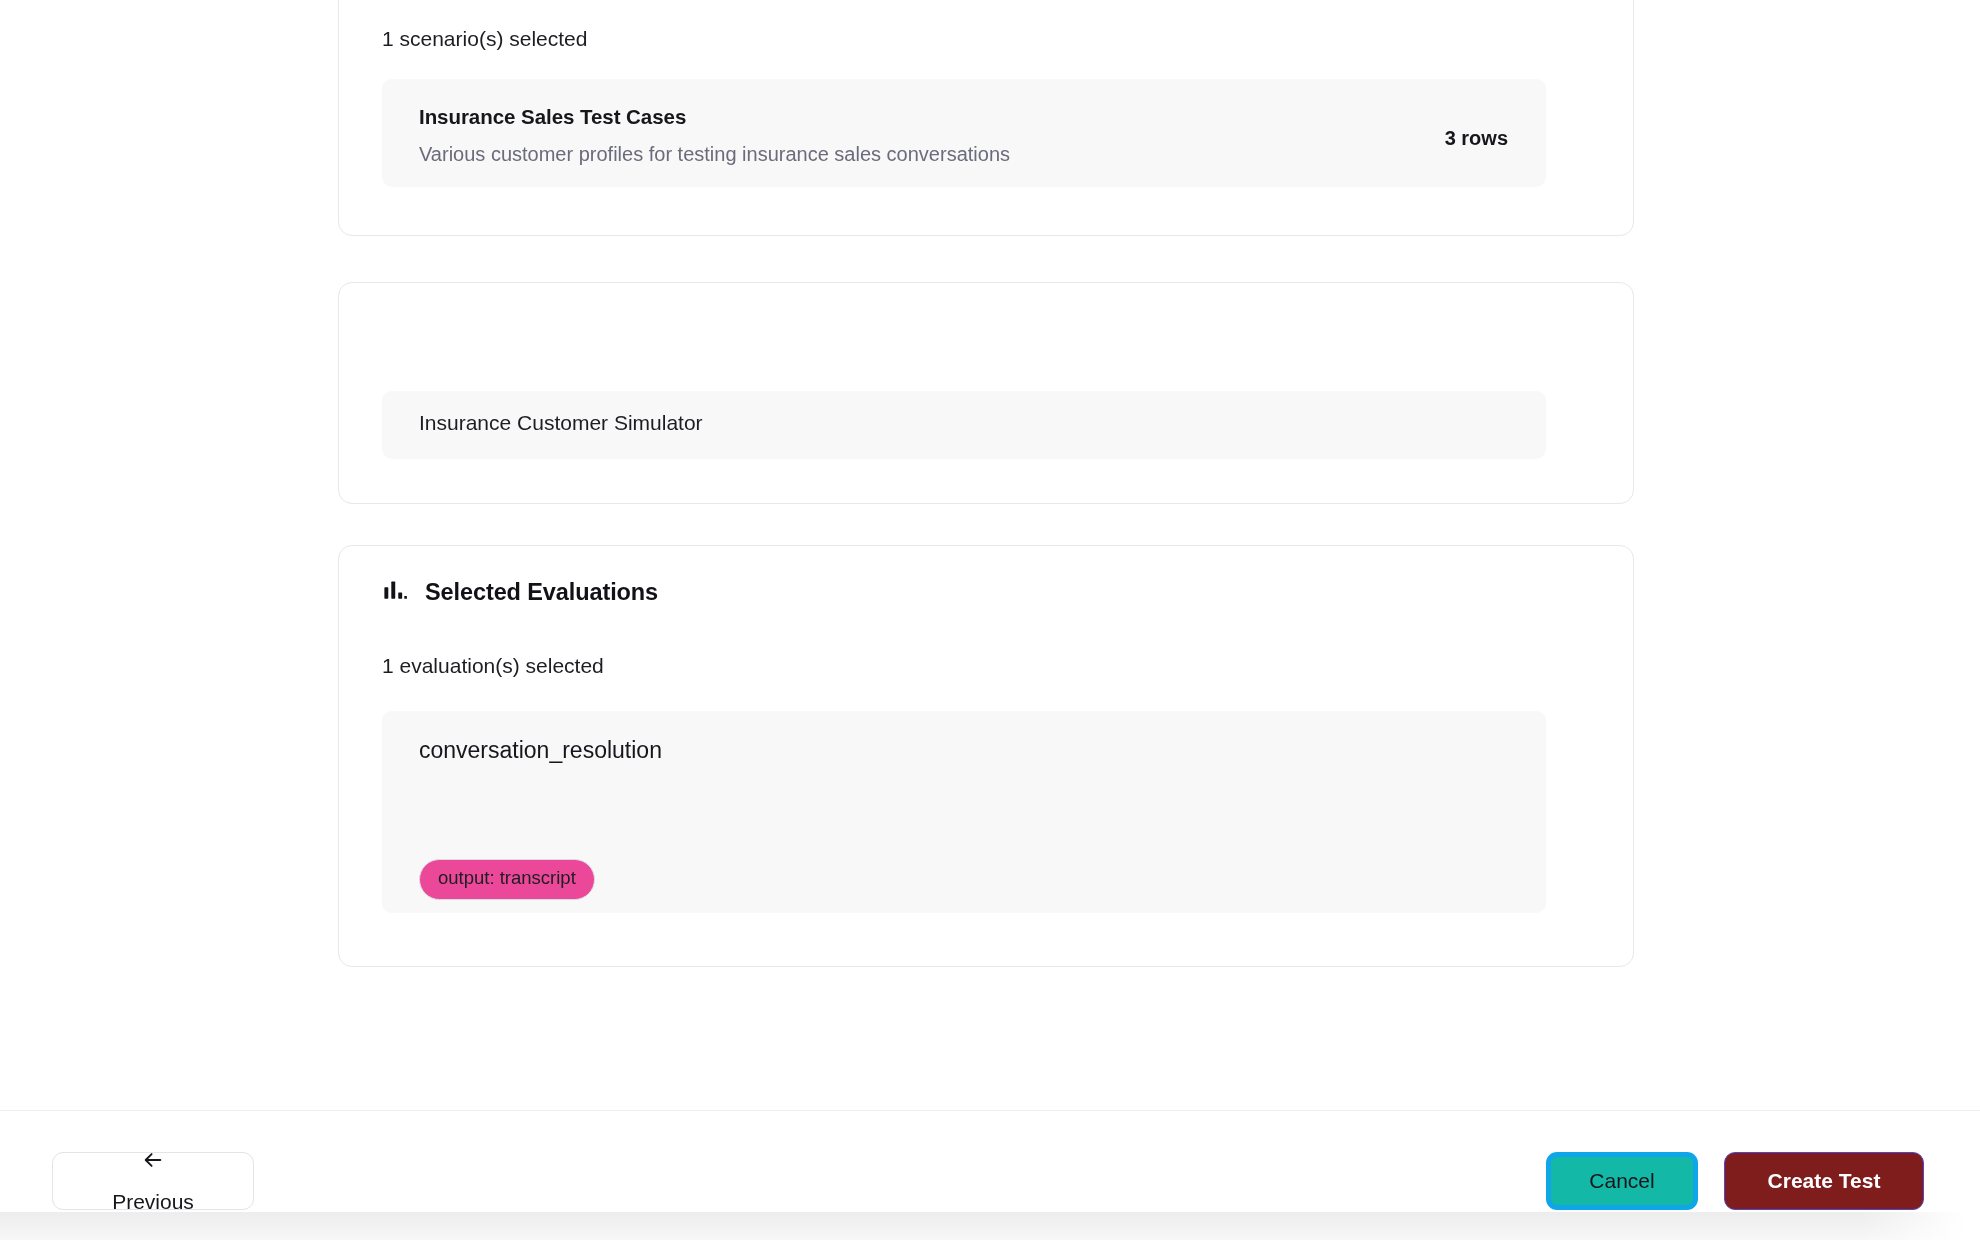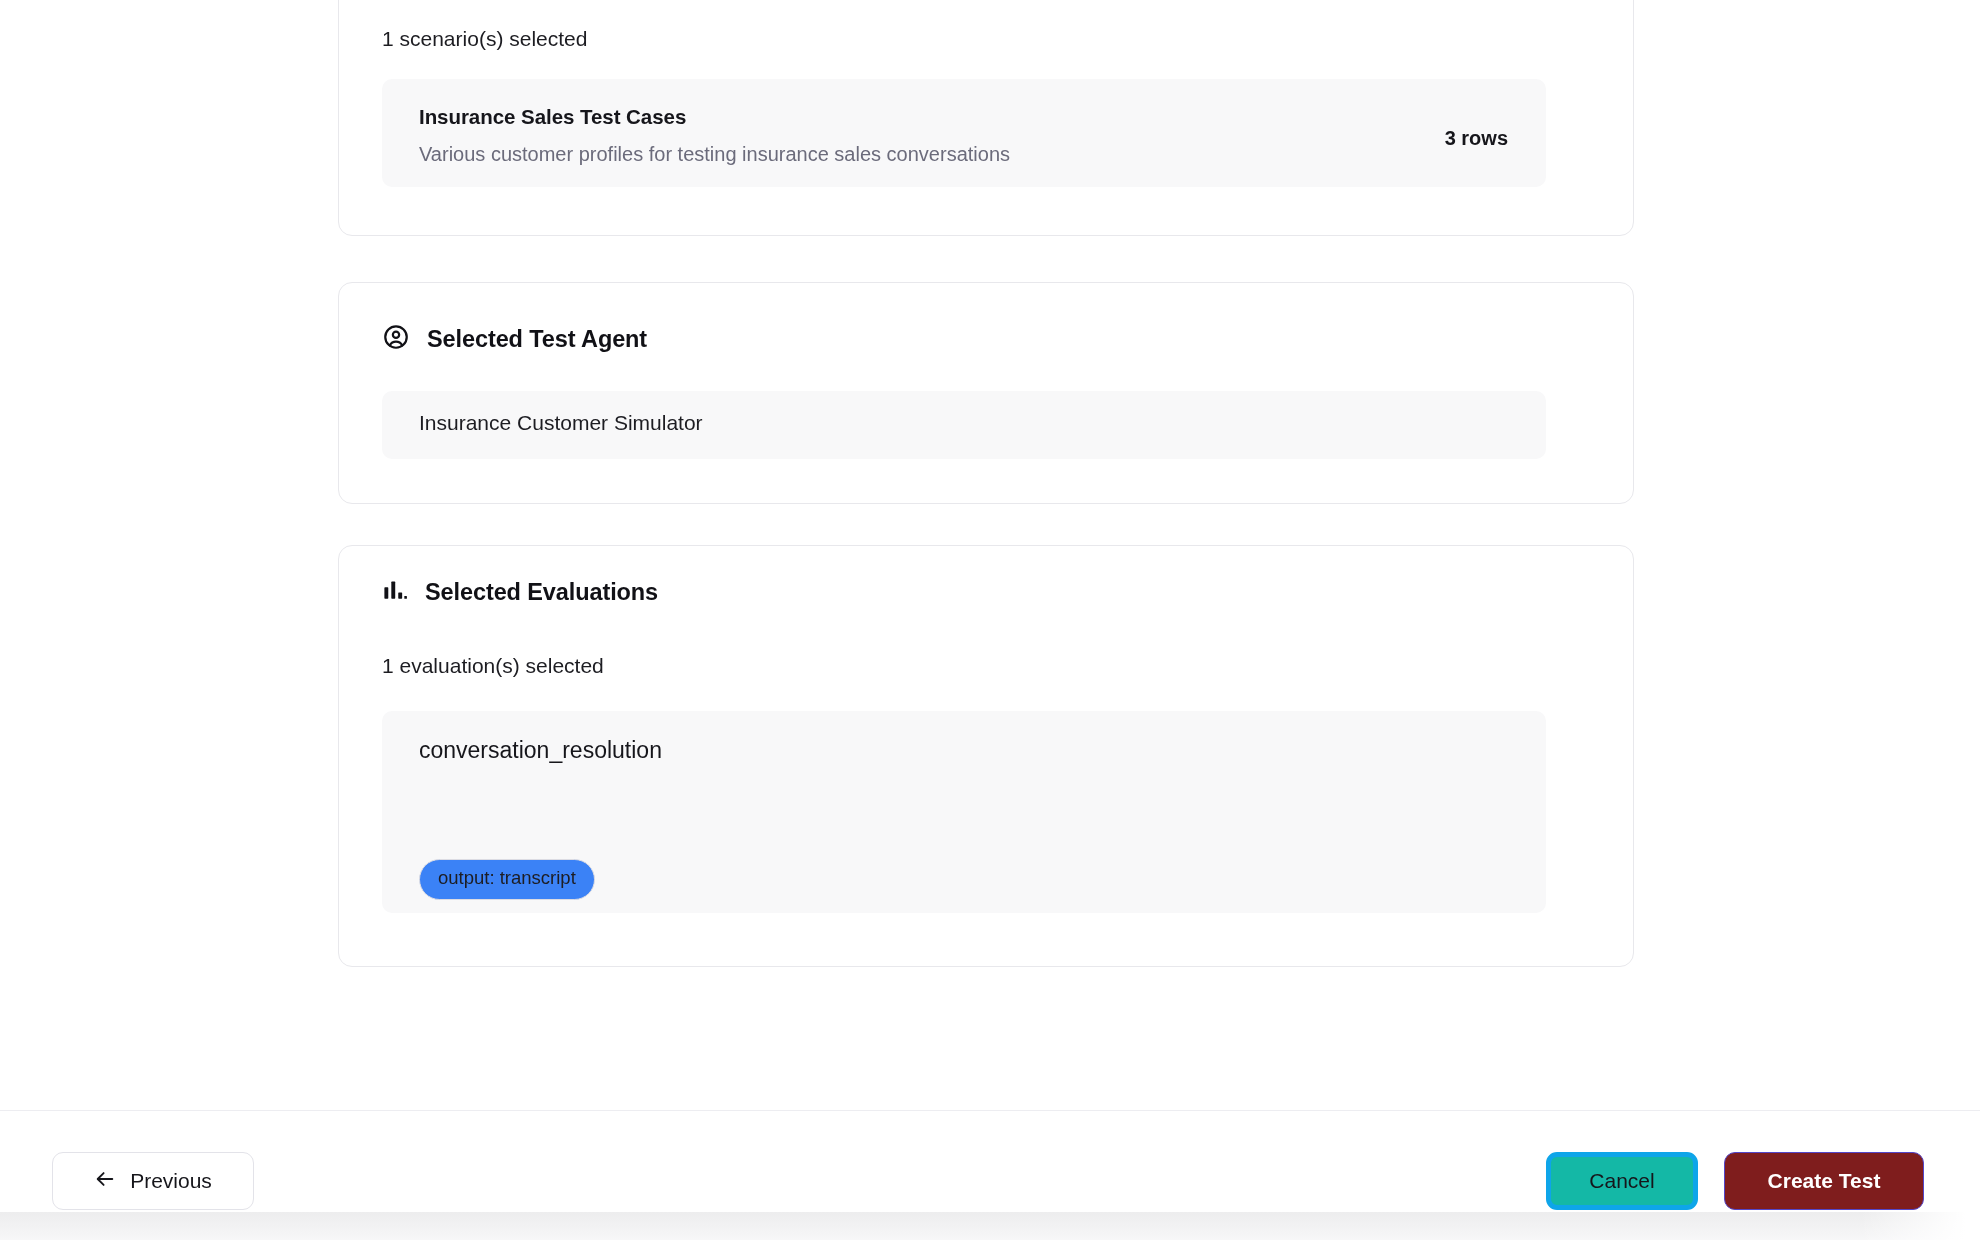--- a/index.html
+++ b/index.html
@@ -103,21 +103,21 @@
 
   .eval-name {
     font-size: 23px;
     color: #16161b;
   }
 
   .tag {
     display: inline-block;
     border: 1px solid #dcdce3;
     border-radius: 999px;
-    background: #3b82f6;
+    background: #ec4899;
     font-size: 18.5px;
     color: #1d1d22;
     padding: 9px 18px 11px 18px;
     line-height: 1;
   }
 
   
   .icon { display: block; flex: none; }
 
   
@@ -161,20 +161,21 @@
   }
 
   .btn-prev {
     left: 52px;
     top: 1152px;
     width: 202px;
     height: 58px;
     background: #ffffff;
     border: 1px solid #e3e3e9;
     color: #16161b;
+    flex-direction: column;
   }
 
   .btn-cancel {
     left: 1546px;
     top: 1152px;
     width: 152px;
     height: 58px;
     background: #14b8a6;
     border: 5px solid #0ea5e9;
     color: #16161b;
@@ -204,30 +205,20 @@
 
       <div class="panel" style="top:198px; height:108px;">
         <div class="panel-title" style="position:absolute; left:37px; top:26px;">Insurance Sales Test Cases</div>
         <div class="panel-sub" style="position:absolute; left:37px; top:62px;text-align:center;">Various customer profiles for testing insurance sales conversations</div>
         <div class="rows-badge" style="top:48px;">3 rows</div>
       </div>
     </div>
 
     <div class="card card-agent">
 
-      <div class="card-head" style="position:absolute; top:40px;">
-        <span class="icon">
-          <svg width="28" height="28" viewBox="0 0 24 24" fill="none" stroke="#111116" stroke-width="1.9" stroke-linecap="round" stroke-linejoin="round">
-            <circle cx="12" cy="12" r="9.2"></circle>
-            <circle cx="12" cy="10" r="2.7"></circle>
-            <path d="M6.6 19.2a6.2 6.2 0 0 1 10.8 0"></path>
-          </svg>
-        </span>
-        <span class="card-title">Selected Test Agent</span>
-      </div>
 
       <div class="panel" style="top:108px; height:68px;">
         <div class="panel-plain" style="position:absolute; left:37px; top:20px;">Insurance Customer Simulator</div>
       </div>
     </div>
 
     <div class="card card-evals">
 
       <div class="card-head" style="position:absolute; top:31px;">
         <span class="icon">

